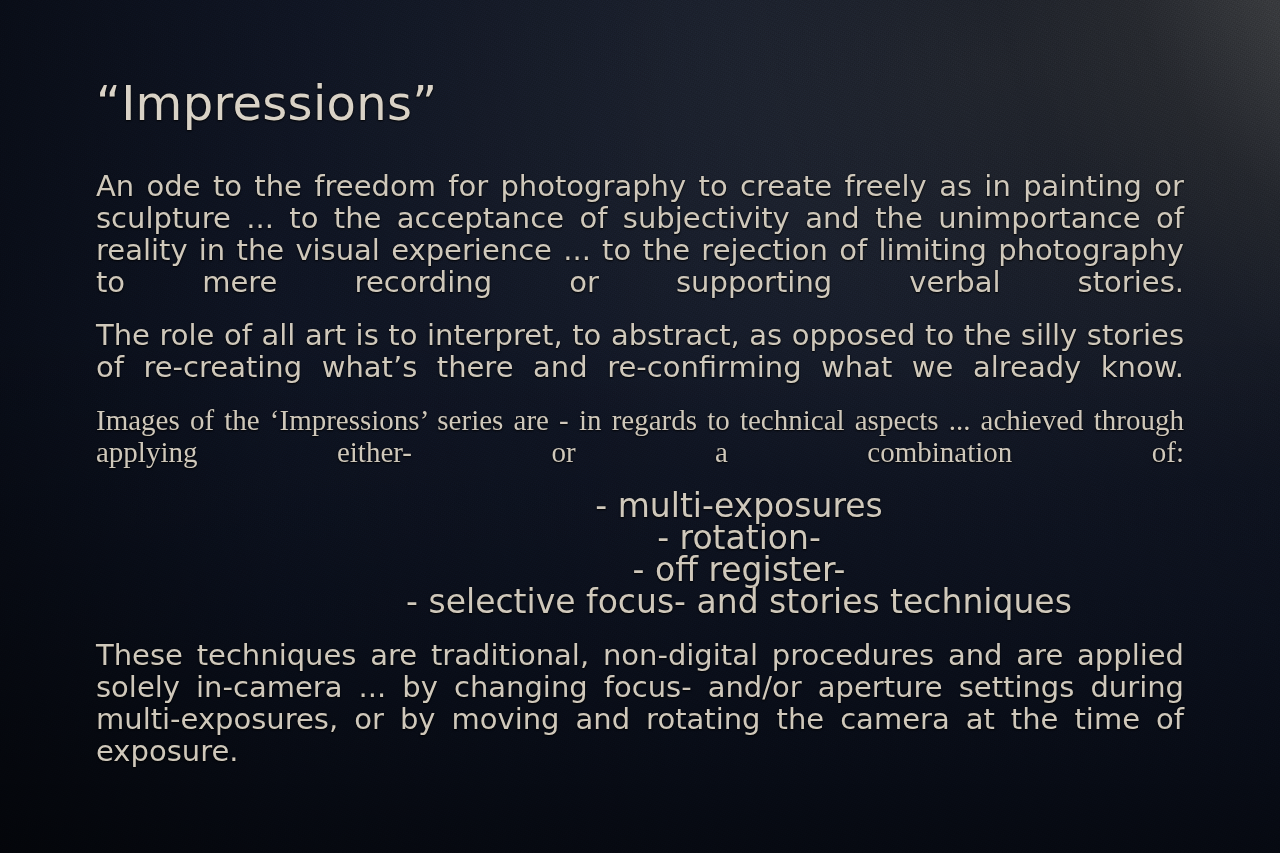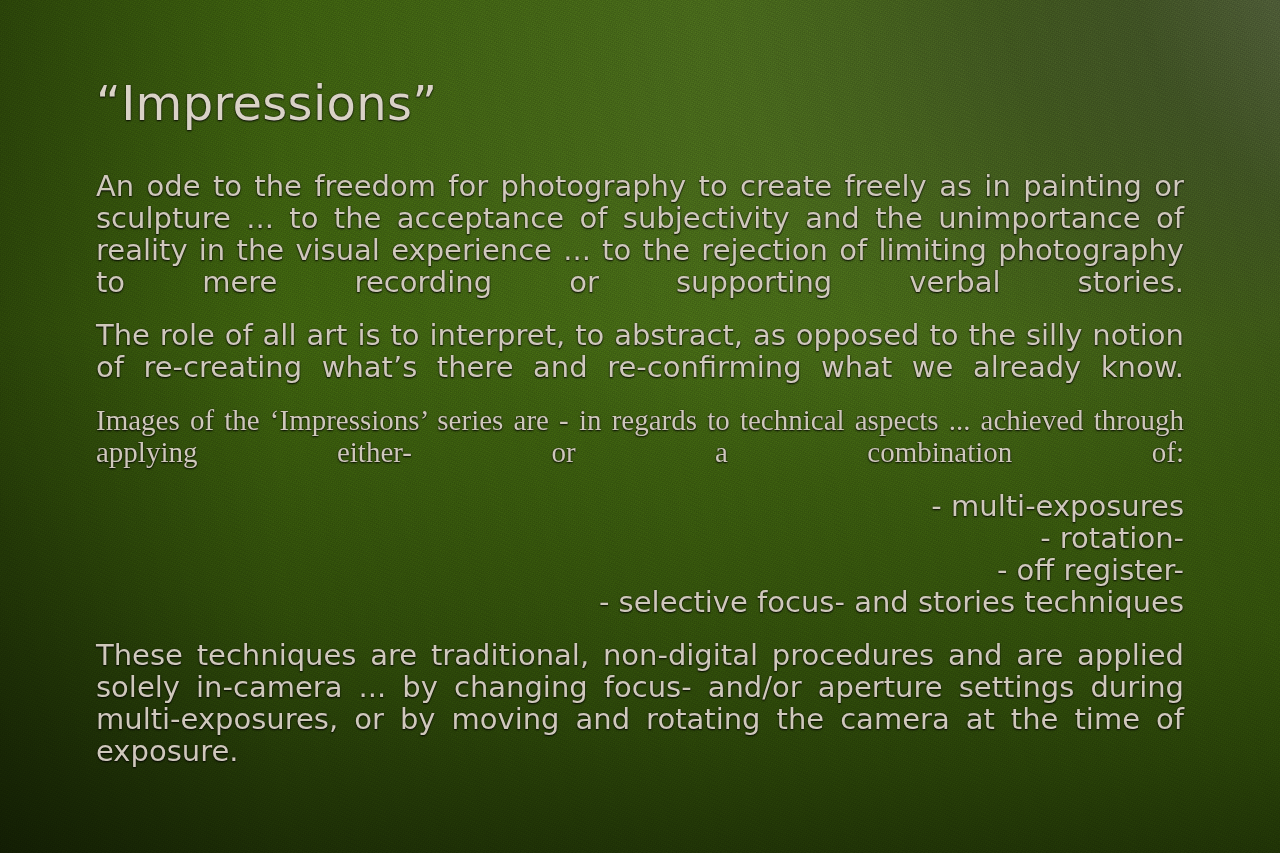--- a/index.html
+++ b/index.html
@@ -9,21 +9,21 @@
     width:1280px; height:853px;
     overflow:hidden;
     background:#070605;
   }
 
   
   .slide{
     position:relative;
     width:1280px; height:853px;
     overflow:hidden;
-    background:#4d7c0f;
+    background:#0f172a;
     font-family:"DejaVu Sans", sans-serif;
   }
 
   
   .bg-light{
     position:absolute; inset:0;
     background:
       radial-gradient(circle 880px at 118% -14%,
         rgba(160,158,152,0.90) 0%,
         rgba(118,117,112,0.72) 16%,
@@ -139,24 +139,24 @@
 
   #p1{ top:170px; }
   #p2{ top:319px; }
   #p3{ top:404px;font-family:Liberation Serif, serif; }
   #p4{ top:639px; }
 
   .bullets{
     position:absolute;
     left:198px; top:490px;
     width:890px;
-    font-size:29px;
+    font-size:33px;
     line-height:32px;
     color:#cfc8bb;
-    text-align:right;
+    text-align:center;
     text-shadow:0 1px 2px rgba(0,0,0,.9), 0 0 1px rgba(0,0,0,.6);
     list-style:none;
   }
   .bullets li{ white-space:nowrap; }
 </style>
 </head>
 <body>
 
 <div class="slide">
 
@@ -164,21 +164,21 @@
   <div class="bg-grain"></div>
   <div class="bg-grain2"></div>
   <div class="bg-vignette"></div>
 
   <div class="content">
 
     <h1 class="title">“Impressions”</h1>
 
     <p class="para last-flush" id="p1">An ode to the freedom for photography to create freely as in painting or sculpture ... to the acceptance of subjectivity and the unimportance of reality in the visual experience ... to the rejection of limiting photography to mere recording or supporting verbal stories.</p>
 
-    <p class="para last-flush" id="p2">The role of all art is to interpret, to abstract, as opposed to the silly notion of re-creating what’s there and re-confirming what we already know.</p>
+    <p class="para last-flush" id="p2">The role of all art is to interpret, to abstract, as opposed to the silly stories of re-creating what’s there and re-confirming what we already know.</p>
 
     <p class="para last-flush" id="p3">Images of the ‘Impressions’ series are - in regards to technical aspects ... achieved through applying either- or a combination of:</p>
 
     <ul class="bullets">
       <li>- multi-exposures</li>
       <li>- rotation-</li>
       <li>- off register-</li>
       <li>- selective focus- and stories techniques</li>
     </ul>
 

